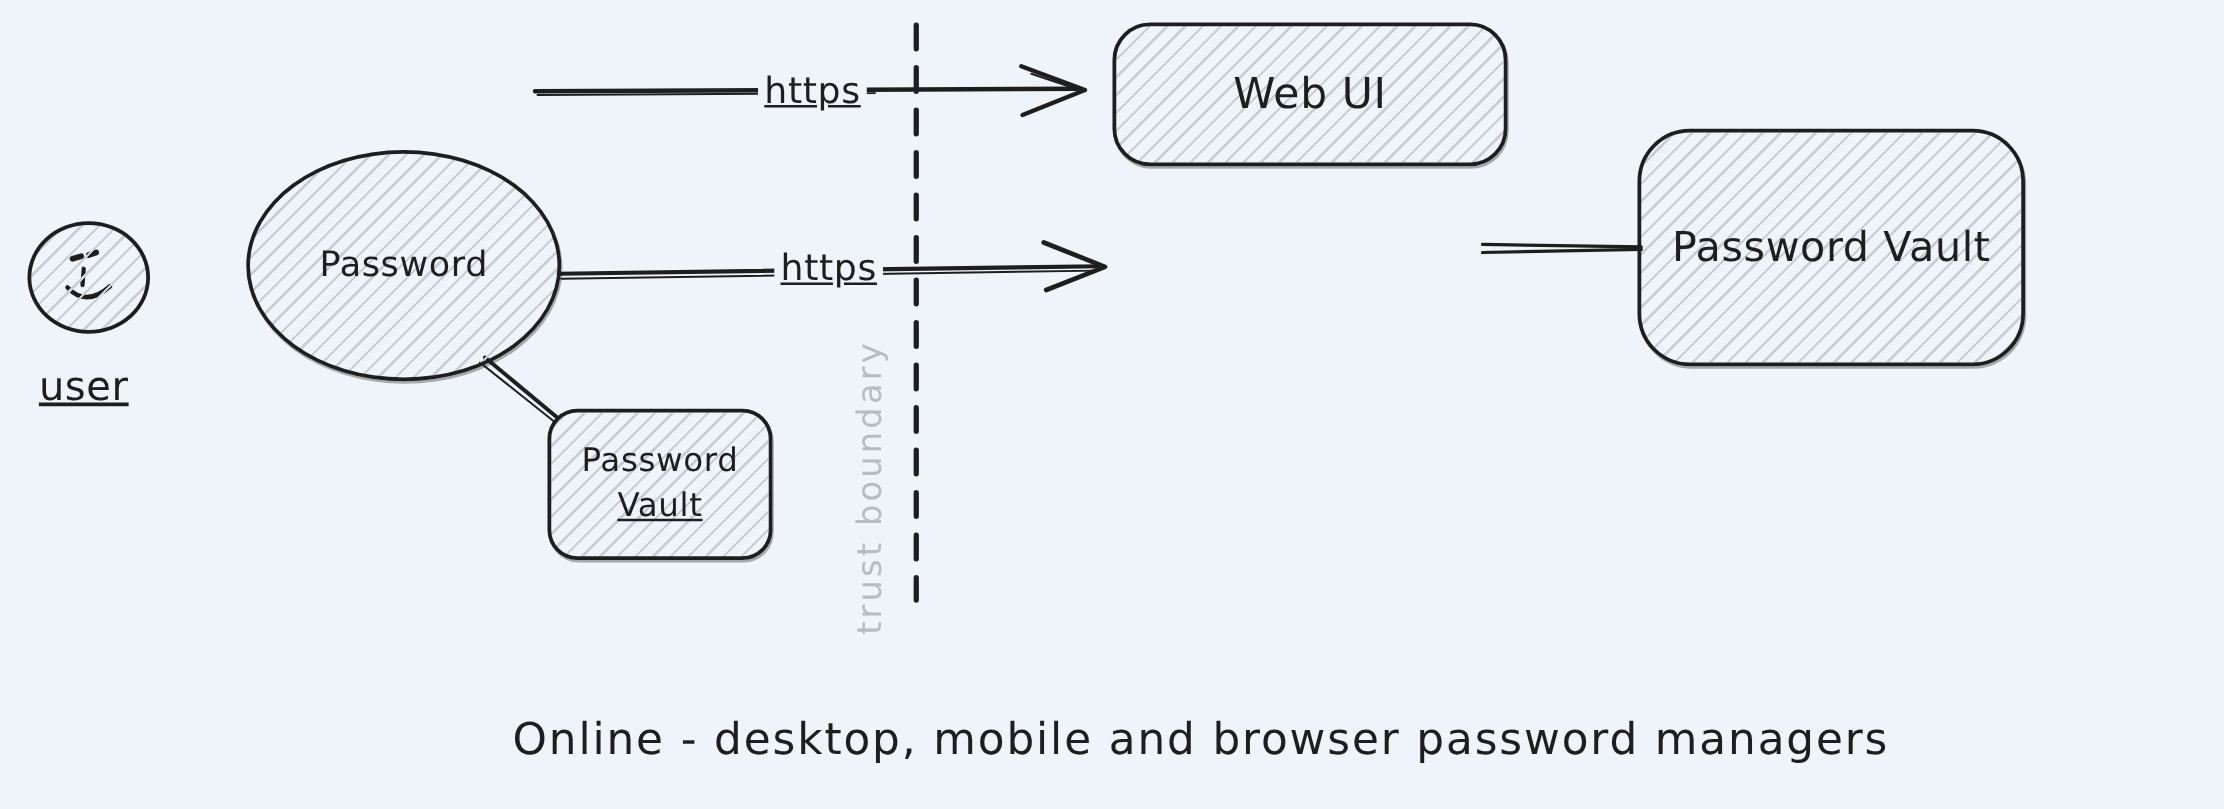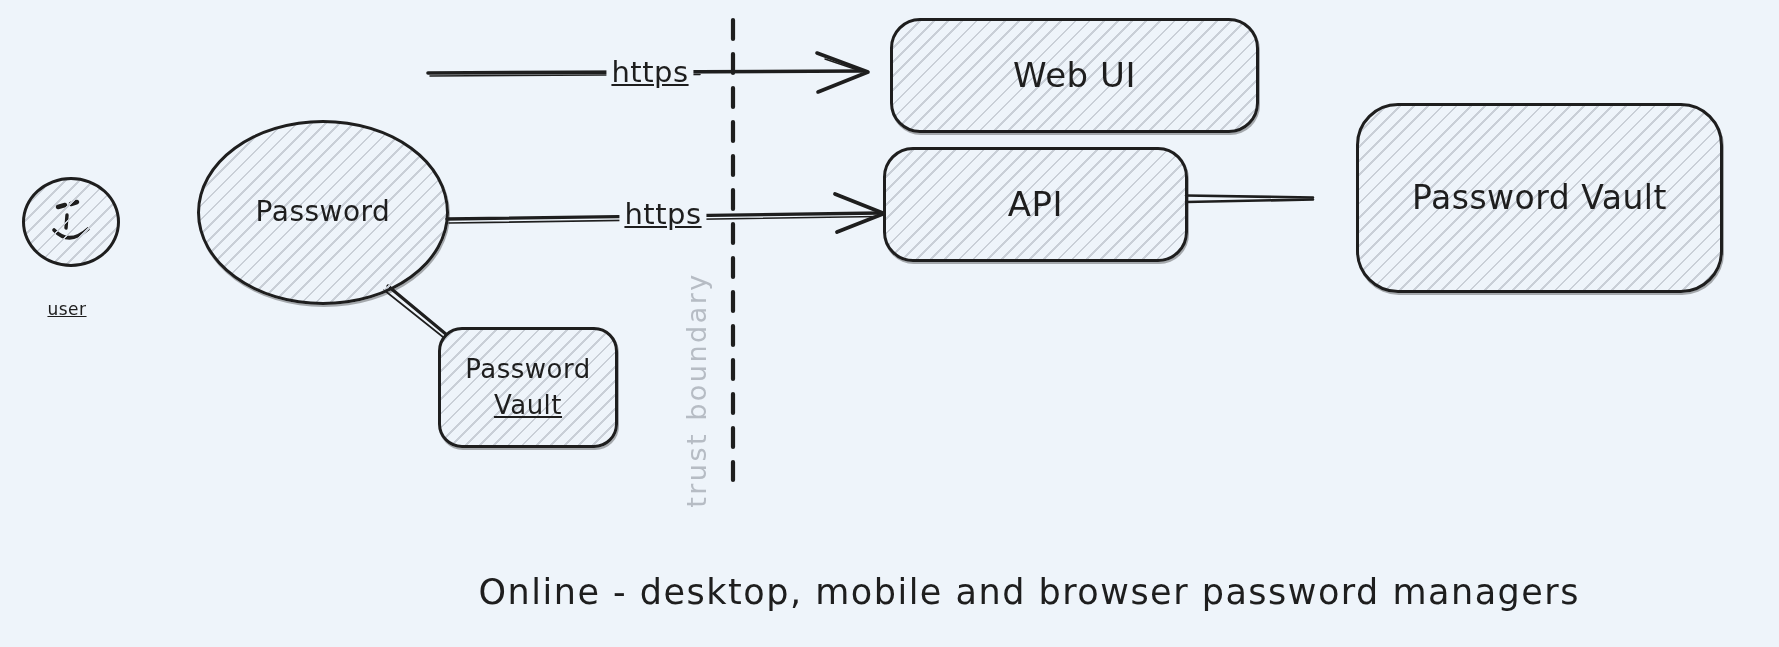--- a/index.html
+++ b/index.html
@@ -66,21 +66,21 @@
     white-space: nowrap;
     color: var(--muted);
     font-size: 27px;
     letter-spacing: 2.5px;
   }
   .caption {
     position: absolute;
     left: 410px;
     top: 572px;
     width: 1170px;
-    text-align: right;
+    text-align: left;
     font-size: 35px;
     letter-spacing: 1.5px;
     white-space: nowrap;
   }
   svg path, svg line {
     stroke: var(--ink);
     fill: none;
     stroke-linecap: round;
     stroke-linejoin: round;
   }
@@ -121,44 +121,41 @@
 
     <g>
       <path d="M58,207 l7,-2" stroke-width="4.5"></path>
       <path d="M71,204 l6,-2" stroke-width="4.5"></path>
       <path d="M67,215 L66,228" stroke-width="3.4"></path>
       <path d="M54,230 Q69,246 88,229" stroke-width="3.6"></path>
     </g>
   </svg>
 
   <div class="node ellipse" style="left:22px; top:177px; width:98px; height:90px; box-shadow:none;"></div>
-  <div class="floating-label" style="left:67px; top:309px; font-size:17px;">user</div>
+  <div class="floating-label" style="left:67px; top:309px; font-size:32px;">user</div>
 
   <div class="node ellipse" style="left:197px; top:120px; width:252px; height:185px;">
     <div class="nodetext" style="font-size:28px;">
       <span style="display:block;">Password</span>
     </div>
   </div>
 
   <div class="node" style="left:438px; top:327px; width:180px; height:121px; border-radius:24px;">
     <div class="nodetext" style="font-size:26px;">
       <span style="display:block;">Password</span>
       <span style="display:block;text-decoration:underline;">Vault</span>
     </div>
   </div>
 
-  <div class="node" style="left:890px; top:18px; width:369px; height:115px; border-radius:30px;">
+  <div class="node" style="left:890px; top:18px; width:316px; height:115px; border-radius:30px;">
     <div class="nodetext" style="font-size:34px;">Web UI</div>
   </div>
 
-  <div class="node" style="left:883px; top:147px; width:305px; height:115px; border-radius:30px;">
-    <div class="nodetext" style="font-size:34px;">API</div>
-  </div>
 
-  <div class="node" style="left:1356px; top:103px; width:367px; height:190px; border-radius:42px;">
+  <div class="node" style="left:1310px; top:103px; width:310px; height:190px; border-radius:42px;">
     <div class="nodetext" style="font-size:33px;">Password Vault</div>
   </div>
 
   <div class="floating-label edge-label" style="left:650px; top:72px; font-size:29px;">https</div>
   <div class="floating-label edge-label" style="left:663px; top:214px; font-size:29px;">https</div>
 
   <div class="boundary-label" style="left:696px; top:390px;">trust boundary</div>
 
   <div class="caption">Online - desktop, mobile and browser password managers</div>
 

